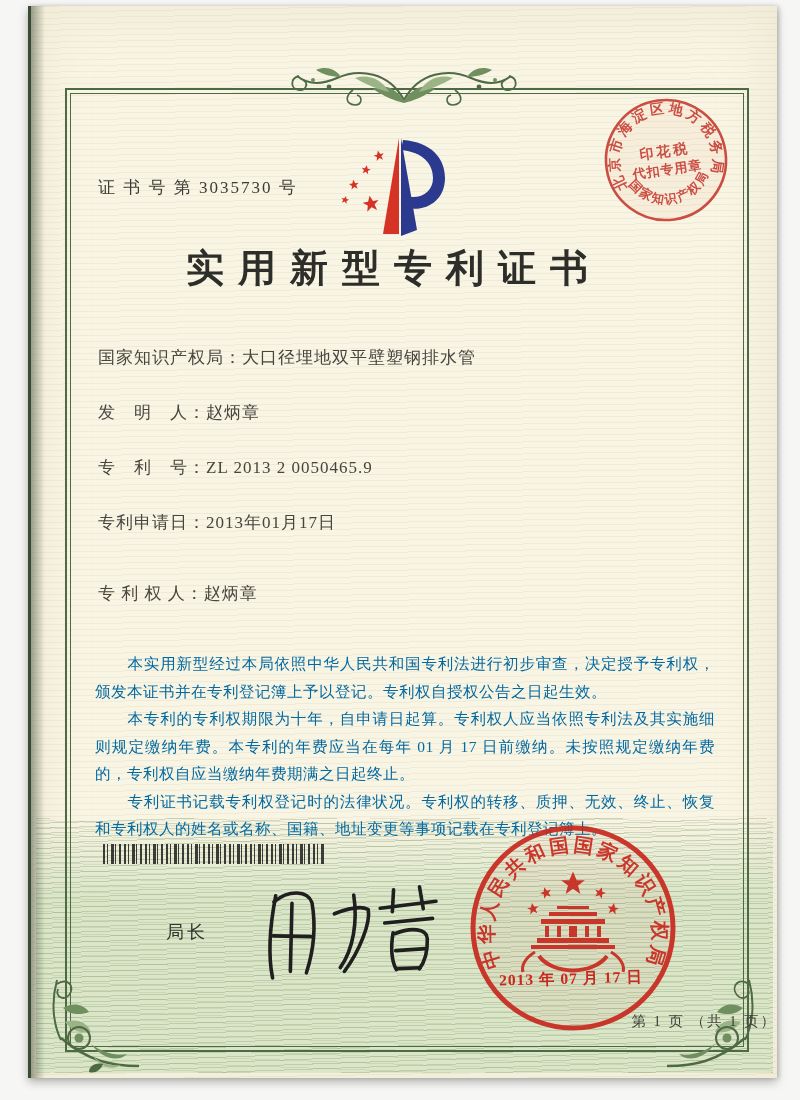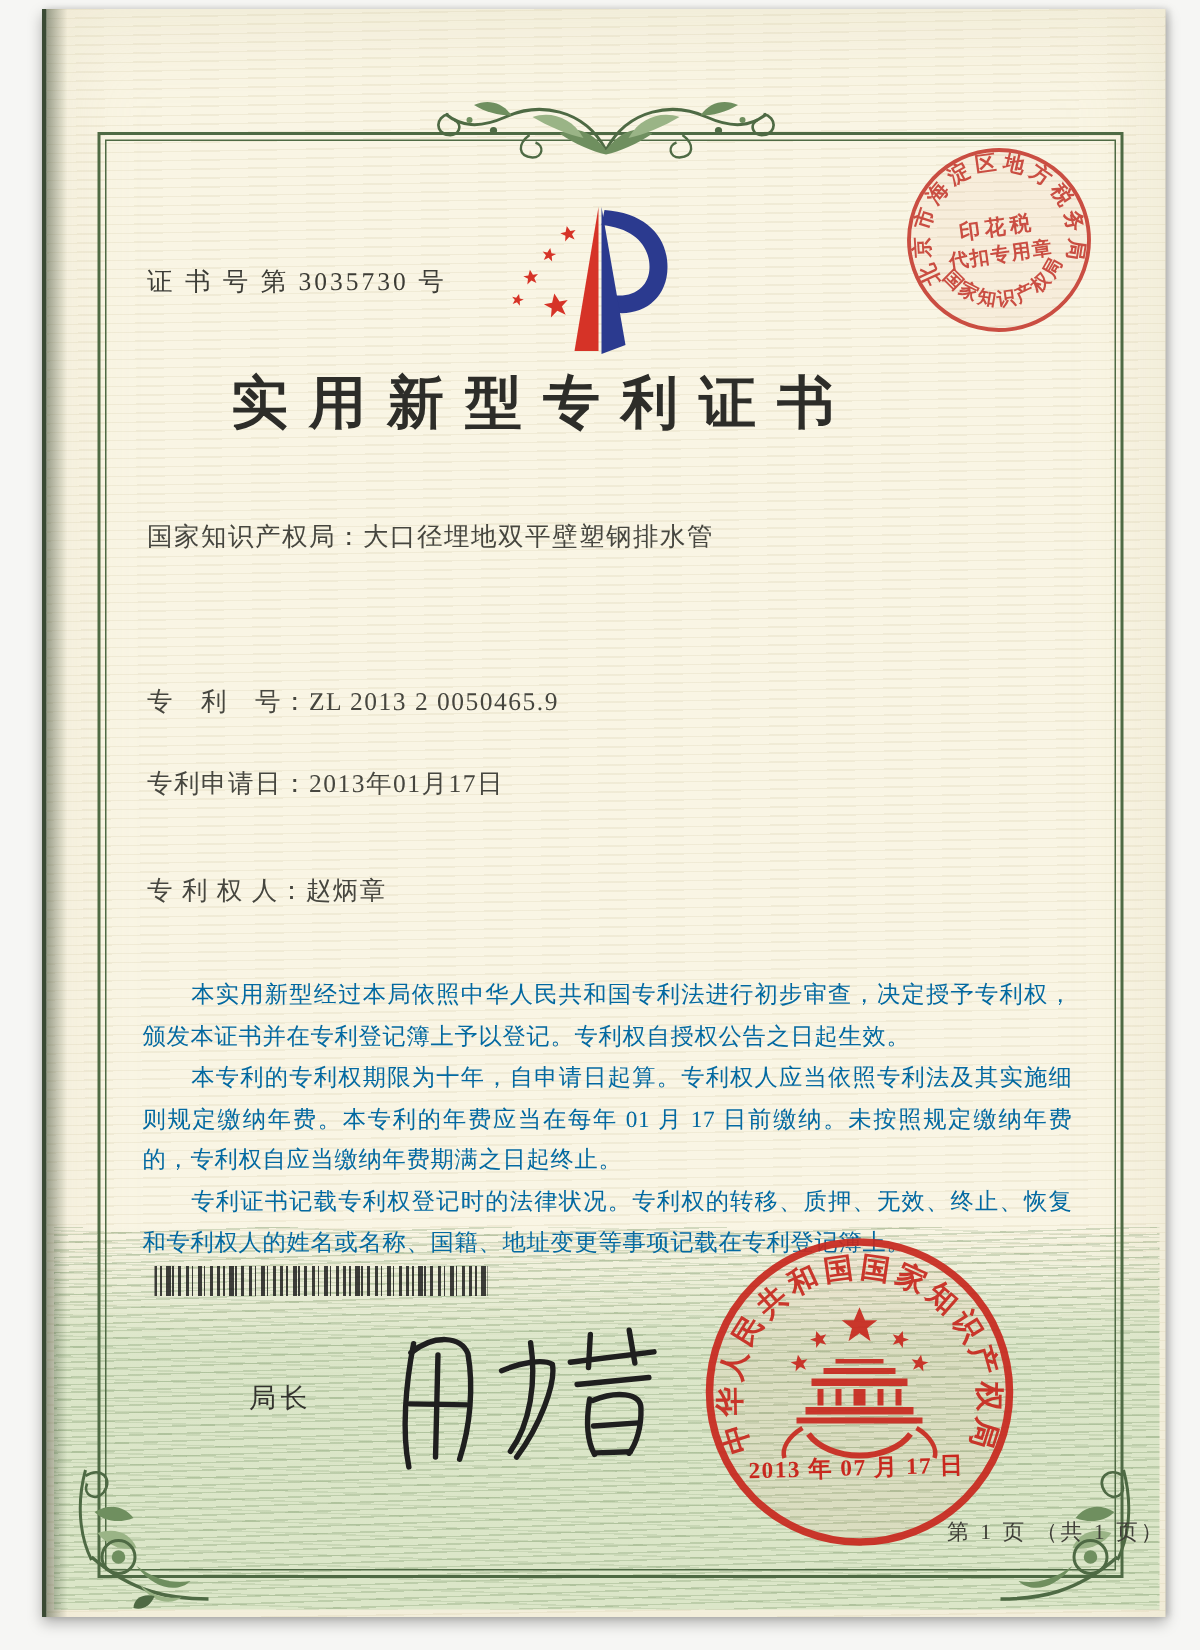--- a/index.html
+++ b/index.html
@@ -51,20 +51,21 @@
   }
   .tax-stamp{
     position:absolute;left:565px;top:84px;width:140px;height:140px;
     transform:rotate(-8deg);opacity:.88;
   }
   .logo{position:absolute;left:302px;top:130px;width:140px;height:108px;}
   .title{
     position:absolute;left:0;top:237px;width:648px;text-align:center;
     font-size:38px;font-weight:700;letter-spacing:14px;color:#2d2d29;
     text-indent:14px;
+    padding-left:32px;
   }
   
   .field{
     position:absolute;left:67px;width:640px;
     font-size:17px;color:#46463f;letter-spacing:1px;white-space:nowrap;
   }
   .f0{top:340px}.f1{top:395px}.f2{top:450px}.f3{top:505px}.f4{top:576px}.f5{top:615px}
   
   .body-text{
     position:absolute;left:64px;top:644px;width:620px;
@@ -170,20 +171,21 @@
     <use href="#st" transform="translate(46,20) scale(0.55) rotate(-12)" fill="#d63327"></use>
     <use href="#st" transform="translate(33,34) scale(0.48) rotate(10)" fill="#d63327"></use>
     <use href="#st" transform="translate(21,49) scale(0.52) rotate(-8)" fill="#d63327"></use>
     <use href="#st" transform="translate(12,64) scale(0.42) rotate(14)" fill="#d63327"></use>
     <use href="#st" transform="translate(38,68) scale(0.85) rotate(-10)" fill="#d63327"></use>
   </svg>
 
   <div class="title">实用新型专利证书</div>
 
   <div class="field f0"><span>国家知识产权局：</span><span>大口径埋地双平壁塑钢排水管</span></div>
+  <div class="field f1"><span>发　明　人：</span><span>赵炳章</span></div>
   <div class="field f2"><span>专　利　号：</span><span>ZL 2013 2 0050465.9</span></div>
   <div class="field f3"><span>专利申请日：</span><span>2013年01月17日</span></div>
   <div class="field f4"><span>专 利 权 人：</span><span>赵炳章</span></div>
 
   <div class="body-text">
     <p>本实用新型经过本局依照中华人民共和国专利法进行初步审查，决定授予专利权，颁发本证书并在专利登记簿上予以登记。专利权自授权公告之日起生效。</p>
     <p>本专利的专利权期限为十年，自申请日起算。专利权人应当依照专利法及其实施细则规定缴纳年费。本专利的年费应当在每年 01 月 17 日前缴纳。未按照规定缴纳年费的，专利权自应当缴纳年费期满之日起终止。</p>
     <p>专利证书记载专利权登记时的法律状况。专利权的转移、质押、无效、终止、恢复和专利权人的姓名或名称、国籍、地址变更等事项记载在专利登记簿上。</p>
   </div>
 

